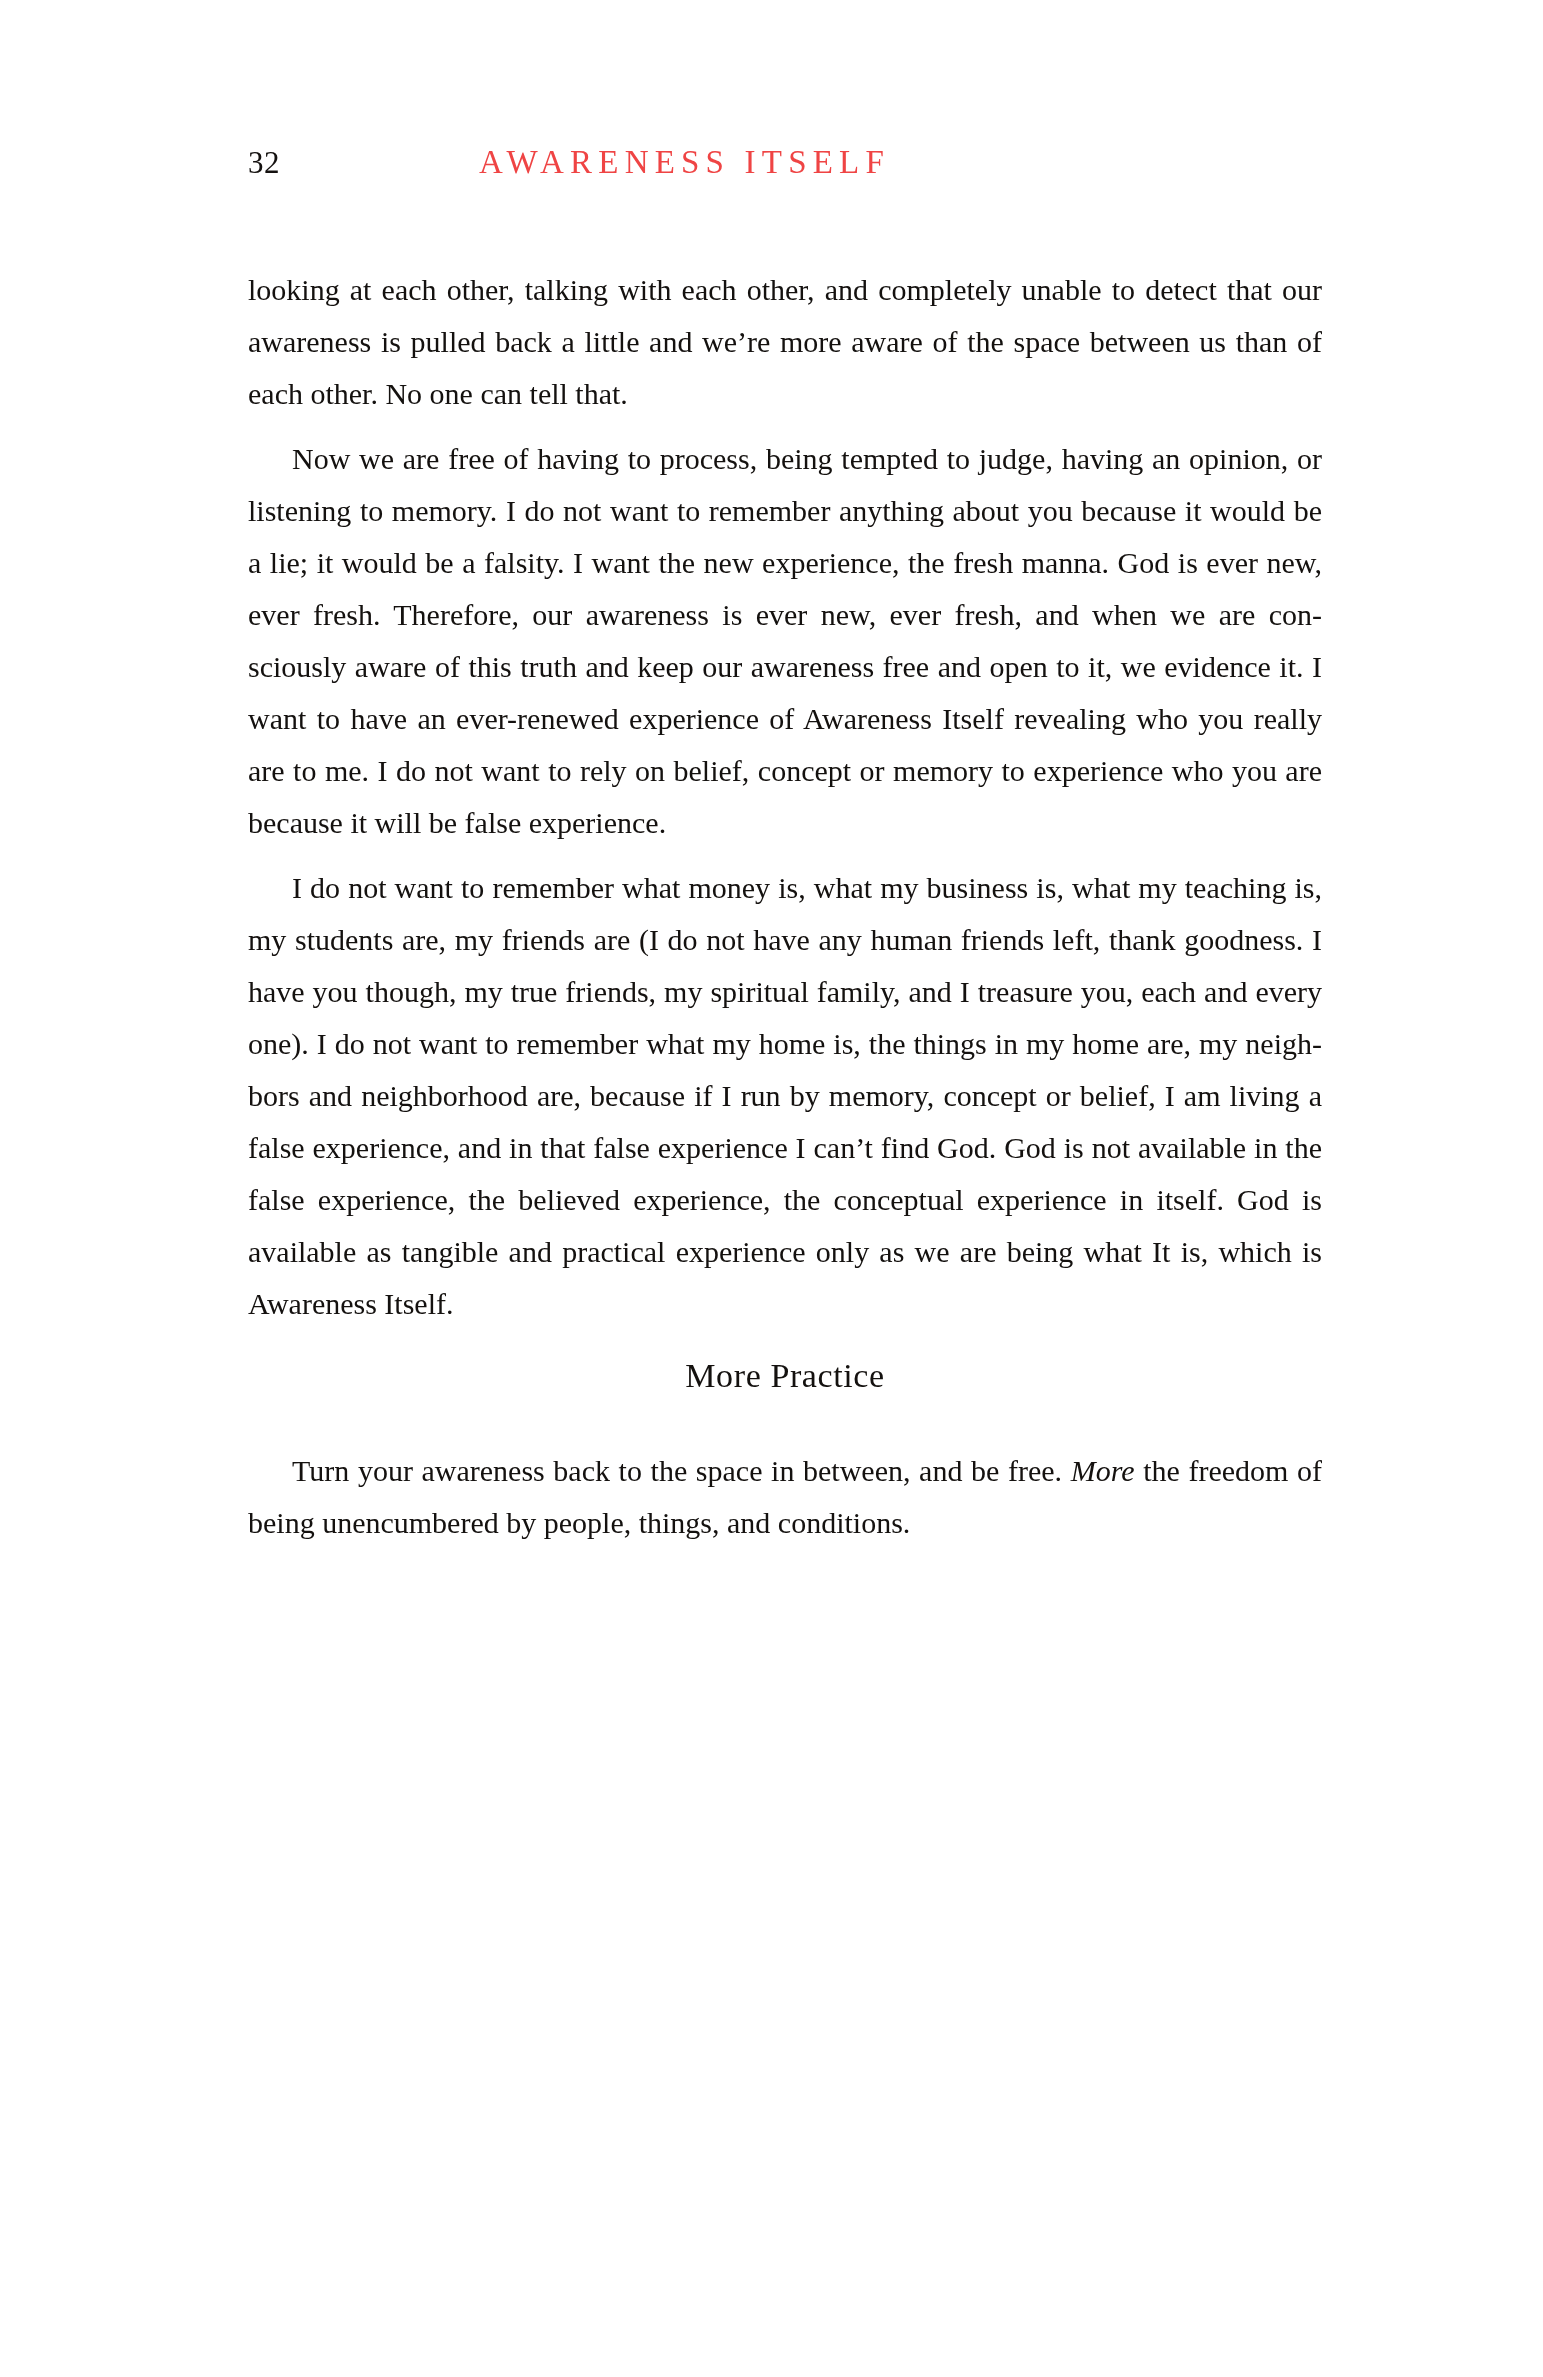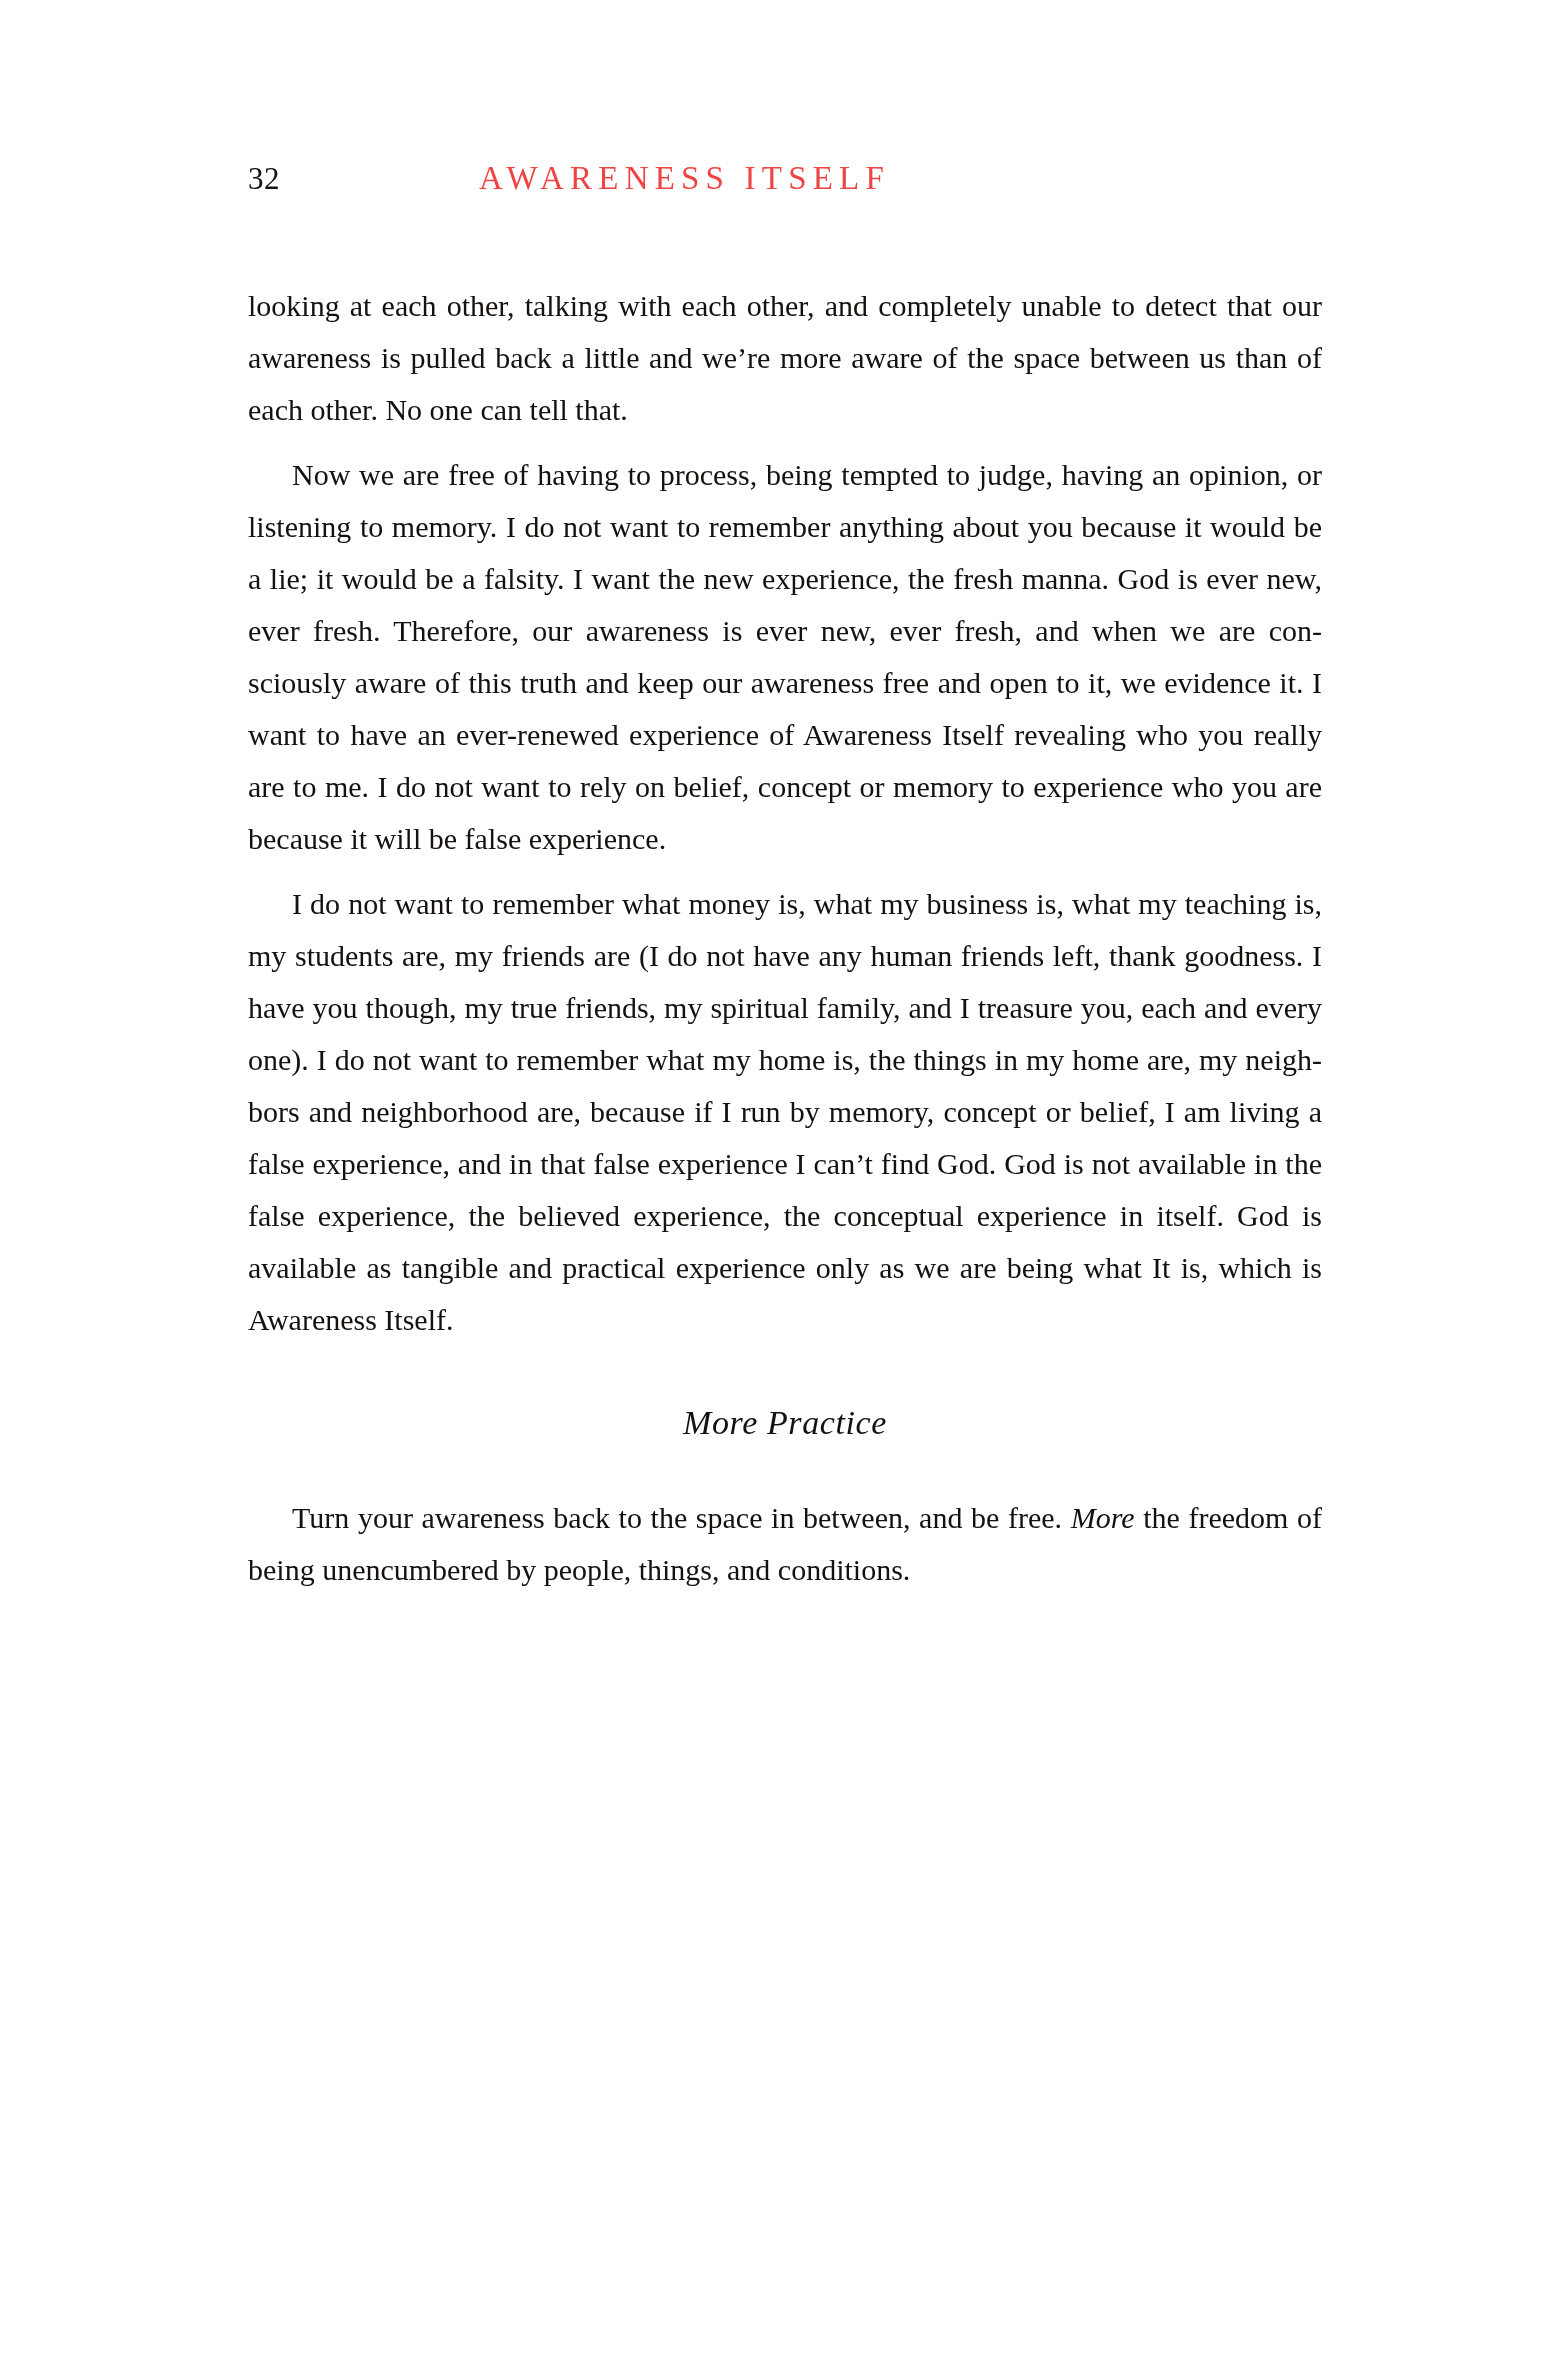--- a/index.html
+++ b/index.html
@@ -19,21 +19,21 @@
     position: absolute;
     left: 0;
     top: 0;
     width: 1544px;
     height: 2378px;
     background: #ffffff;
   }
   .content {
     position: absolute;
     left: 248px;
-    top: 160px;
+    top: 144px;
     width: 1074px;
   }
   .running-head {
     display: flex;
     align-items: baseline;
     margin-bottom: 83px;
   }
   .folio {
     font-size: 31px;
     letter-spacing: 0.5px;
@@ -55,26 +55,25 @@
     text-align: justify;
     text-justify: inter-word;
     color: #14110f;
     hyphens: manual;
   }
   p.indent {
     text-indent: 44px;
     margin-top: 13px;
   }
   .subhead {
-    margin: 58px 0 50px 0;
+    margin: 27px 0 50px 0;
     font-size: 34px;
     text-align: center;
     letter-spacing: 0.6px;
     color: #14110f;
-    font-style: italic;
   }
   em {
     font-style: italic;
   }
 </style>
 </head>
 <body>
 
 <div class="page">
   <div class="content">

